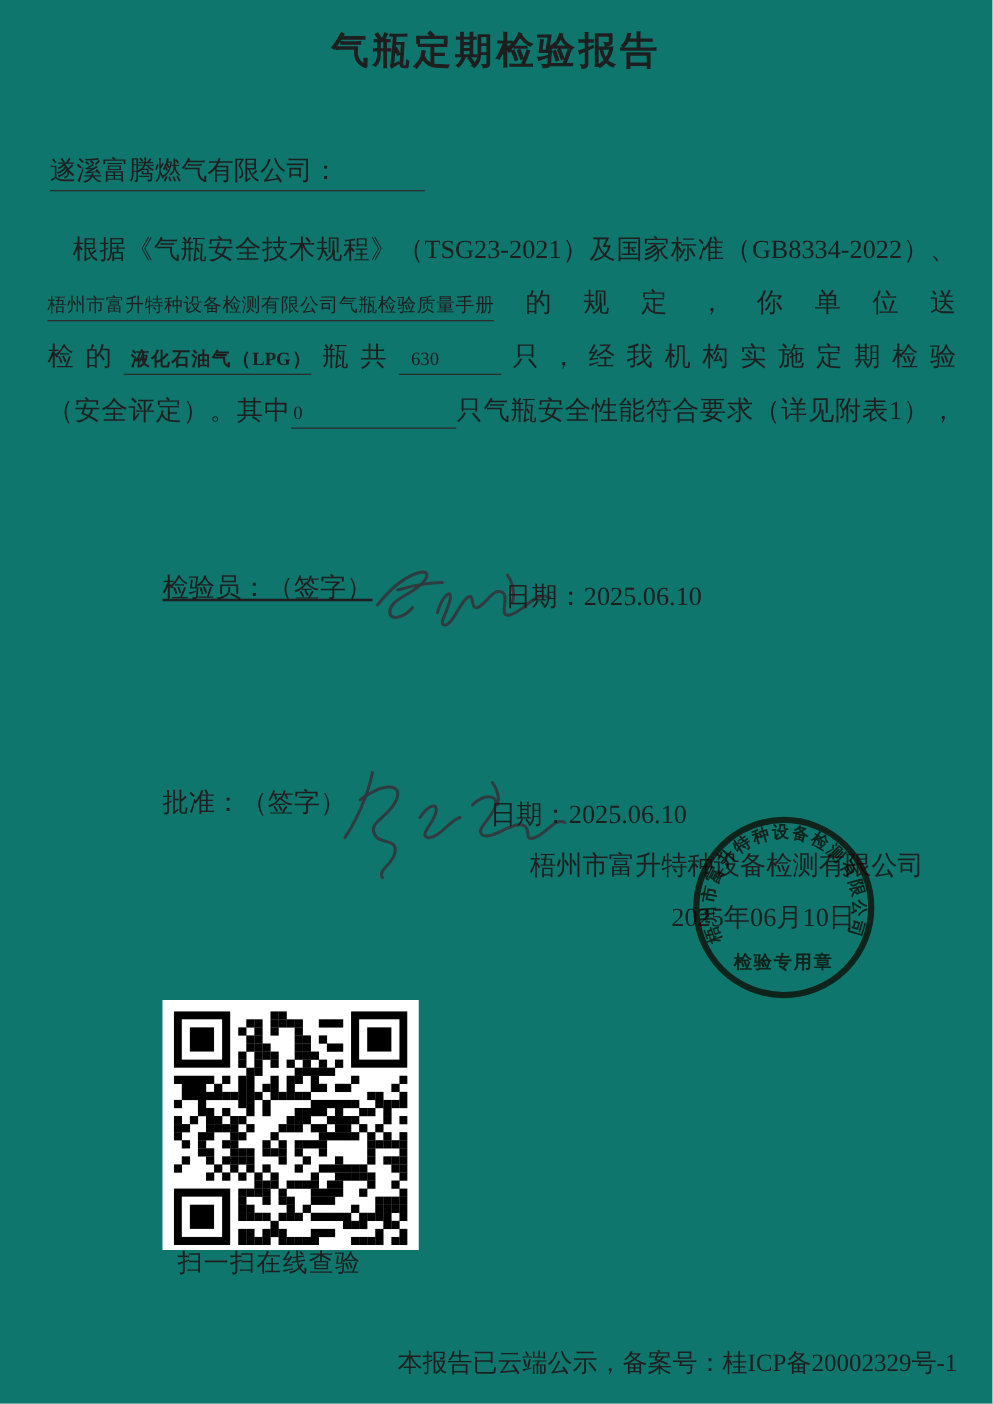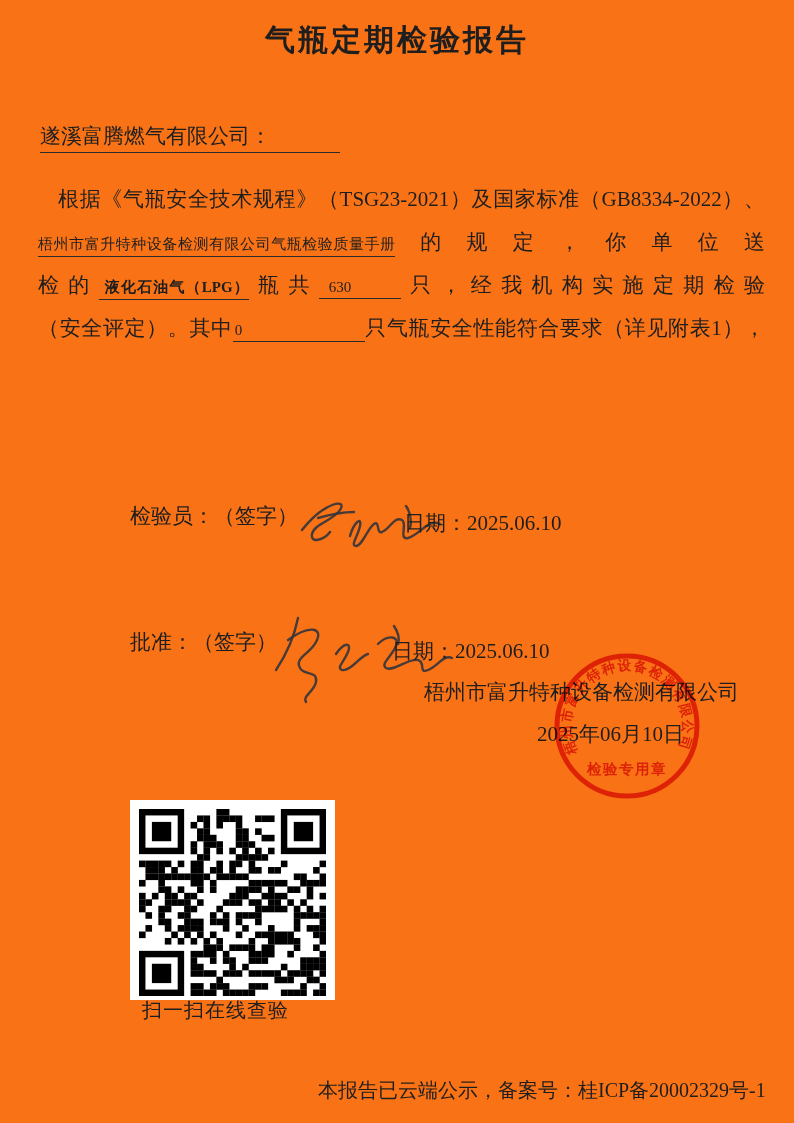--- a/index.html
+++ b/index.html
@@ -1,19 +1,19 @@
 <!DOCTYPE html>
 <html><head>
 <meta charset="utf-8">
 <style>
   * { margin:0; padding:0; box-sizing:border-box; }
   html,body { background:#e9e9ed; }
   .sheet {
     position:relative; width:794px; height:1123px; overflow:hidden;
-    background:#f97316; color:#1e1e1e;
+    background:#0f766e; color:#1e1e1e;
     font-family:"Liberation Serif","DejaVu Serif",serif;
   }
   .abs { position:absolute; }
 
   .title {
     top:20px; left:0; width:794px; text-align:center;
     font-size:30px; font-weight:bold; letter-spacing:3px;
   }
   .report-no { top:63px; left:500px; font-size:20px; }
 
@@ -36,21 +36,21 @@
   .u.w-04 { min-width:132px; padding-left:2px; }
   .u.w-05 { min-width:56px; }
   .u.w-ref { min-width:300px; padding-left:4px; }
   .u.w-630b { min-width:28px; }
 
   .sig-row { font-size:21px; }
   .sig-row .date { position:absolute; white-space:nowrap; }
   .sig-svg { position:absolute; }
   .sig-svg path { fill:none; stroke:#34343a; stroke-width:2.4; stroke-linecap:round; stroke-linejoin:round; opacity:.9; }
 
-  .inspector-row { top:502px; left:130px; width:600px; }
+  .inspector-row { top:456px; left:130px; width:600px;text-decoration:underline; }
   .inspector-row .date { left:274px; top:7px; }
   .inspector-row .sig-svg { left:158px; top:-8px; }
 
   .approver-row { top:628px; left:130px; width:600px; }
   .approver-row .date { left:262px; top:9px; }
   .approver-row .sig-svg { left:138px; top:-16px; }
 
   .org-name { top:678px; left:424px; font-size:21px; }
   .org-date { top:720px; left:537px; font-size:21px; }
 

